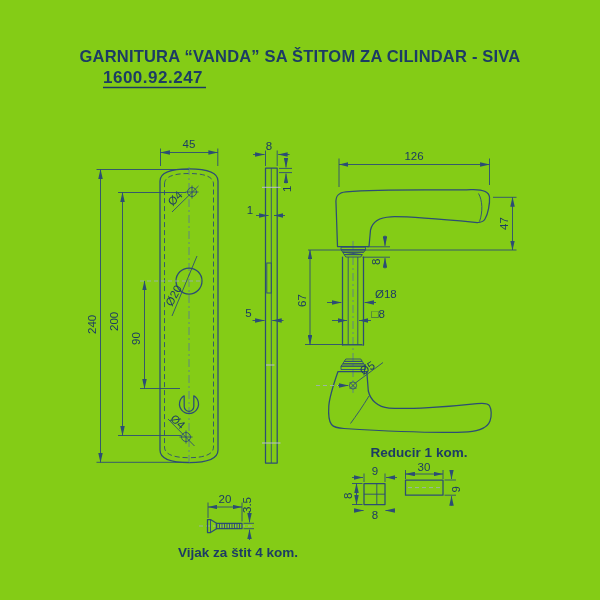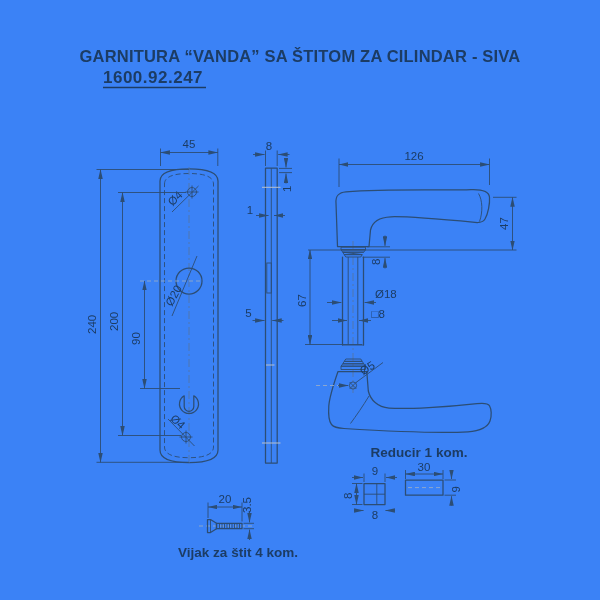--- a/index.html
+++ b/index.html
@@ -1,16 +1,16 @@
 <!DOCTYPE html>
 <html><head>
 <meta charset="utf-8">
 <style>
   html,body{margin:0;padding:0;background:#ffffff;}
-  .page{width:600px;height:600px;position:relative;background:#3b82f6;overflow:hidden;}
+  .page{width:600px;height:600px;position:relative;background:#84cc16;overflow:hidden;}
   svg{display:block;}
   .ln{stroke:#2c4d74;stroke-width:1.25;fill:none;stroke-linejoin:round;stroke-linecap:round;}
   .thin{stroke:#2c4d74;stroke-width:0.9;fill:none;}
   .dim{stroke:#2c4d74;stroke-width:0.9;fill:none;}
   .dash{stroke-dasharray:5 3;}
   .cline{stroke:#5574a0;stroke-width:0.8;fill:none;stroke-dasharray:8 3 2 3;}
   .lt{stroke:#b7c0cd;stroke-width:1;fill:none;}
   .ltd{stroke:#9fb0c4;stroke-width:0.8;fill:none;stroke-dasharray:4 3;}
   text{fill:#1c3c64;font-family:"Liberation Sans",sans-serif;font-size:11.5px;}
   .t-title{font-size:16.5px;font-weight:600;letter-spacing:.2px;}

